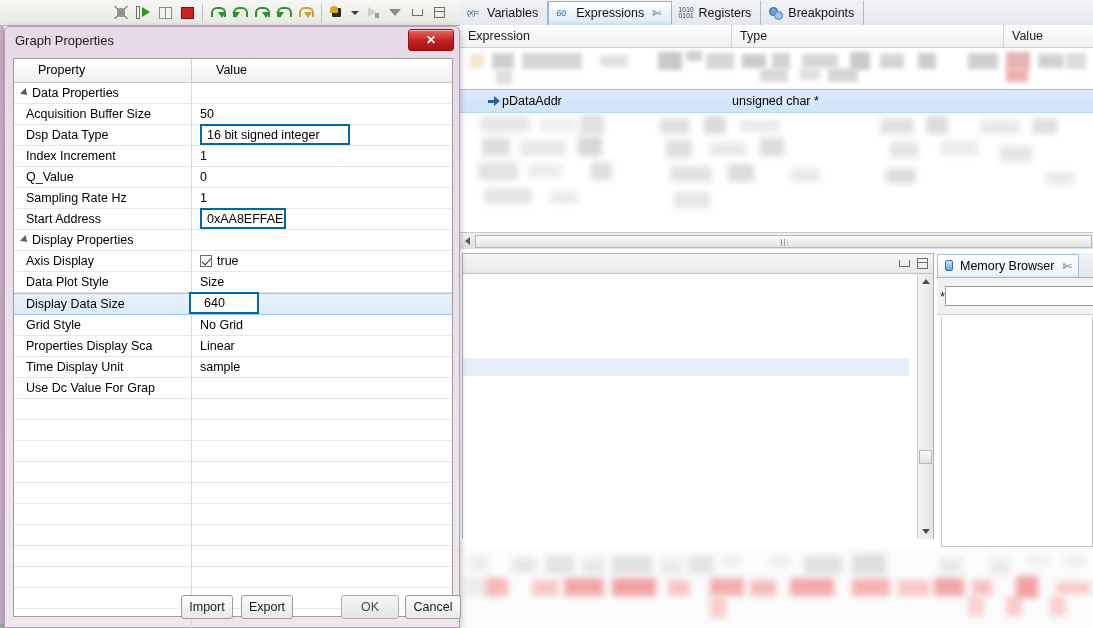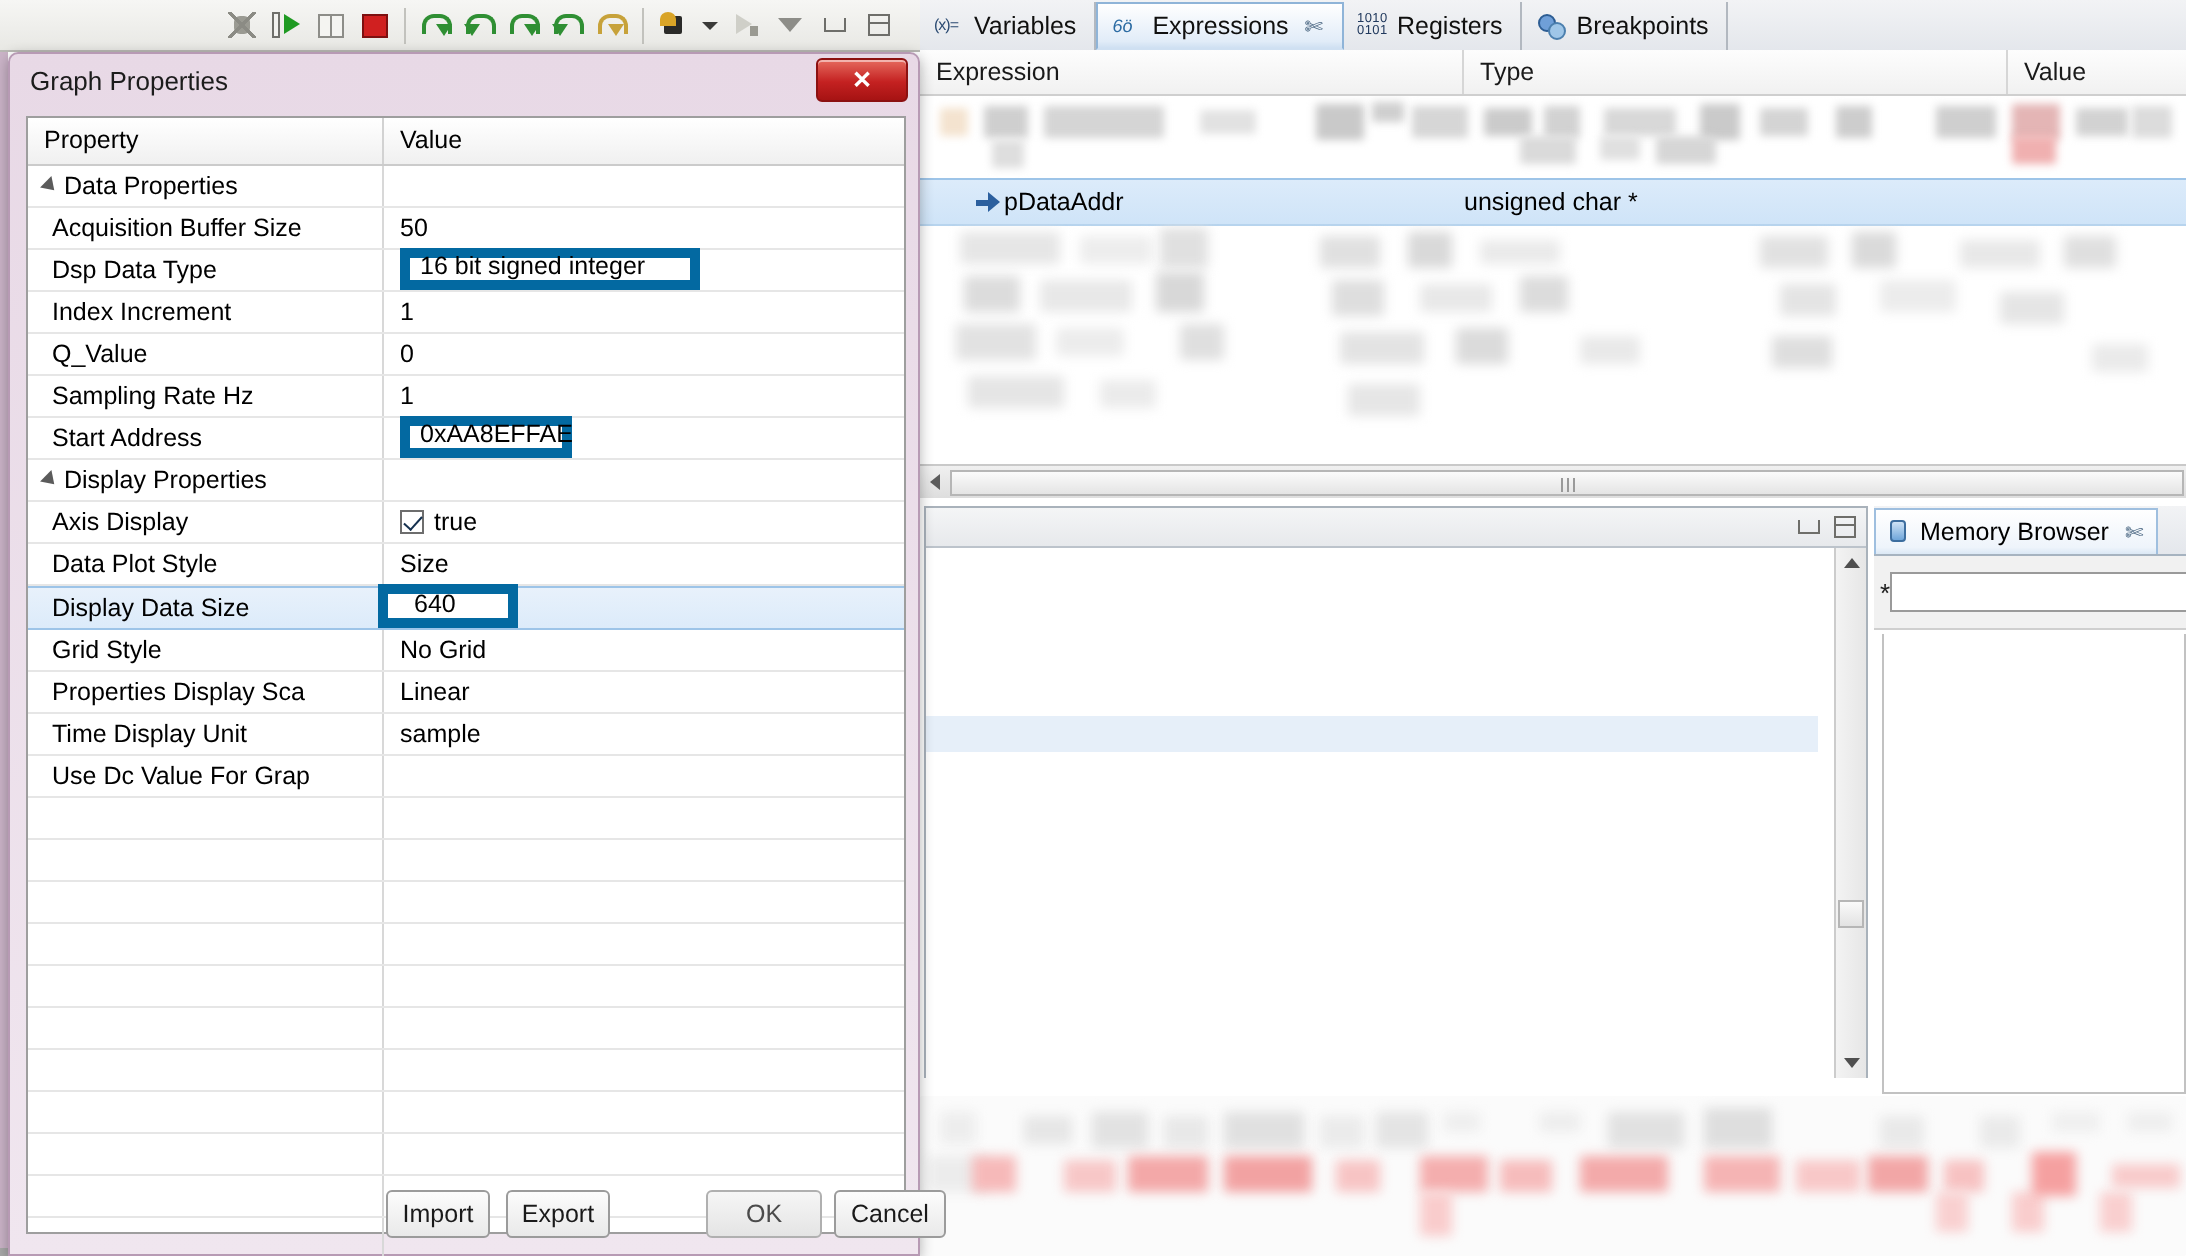--- a/index.html
+++ b/index.html
@@ -239,21 +239,21 @@
   }
   .dlg-inner {
     position: absolute; left: 8px; top: 31px; width: 440px; height: 559px;
     background: #ffffff; border: 1px solid #9e9e9e; box-sizing: border-box;
   }
   .grid-hdr {
     height: 23px; background: linear-gradient(#ffffff, #f0f0f0);
     border-bottom: 1px solid #cbcbcb; display: flex; align-items: center;
     font-size: 12.5px;
   }
-  .grid-hdr .gc { height: 23px; line-height: 23px; padding-left: 8px;
+  .grid-hdr .gc { height: 23px; line-height: 23px; padding-left: 24px;
     box-sizing: border-box; border-right: 1px solid #d2d2d2; }
   .grows { position: relative; }
   .grow {
     height: 20px; display: flex; align-items: center;
     border-bottom: 1px solid #e6e6e6; font-size: 12.5px; position: relative;
   }
   .grow.sel { background: linear-gradient(#e8f1fb, #dcebfa);
     border-top: 1px solid #9dc4e8; border-bottom: 1px solid #9dc4e8; }
   .gprop { width: 178px; box-sizing: border-box; height: 100%;
     display: flex; align-items: center; border-right: 1px solid #d8d8d8;
@@ -266,26 +266,26 @@
     border-left: 6px solid #5b5b5b; transform: rotate(45deg); }
   .grp-label { font-size: 12.5px; }
   .indent { padding-left: 12px; }
   .cbox { width: 12px; height: 12px; border: 1px solid #6d6d6d; background: #fff;
     box-sizing: border-box; position: relative; margin-right: 5px; flex: 0 0 auto; }
   .cbox.checked:after {
     content: ""; position: absolute; left: 3px; top: 0px; width: 4px; height: 8px;
     border: solid #15314f; border-width: 0 1.6px 1.6px 0; transform: rotate(42deg);
   }
   .vbox-red {
-    position: absolute; border: 5px solid #0369a1; box-sizing: border-box;
-    background: #fff; display: flex; align-items: flex-end; padding-left: 5px;
+    position: absolute; border: 2px solid #0369a1; box-sizing: border-box;
+    background: #fff; display: flex; align-items: center; padding-left: 5px;
     font-size: 12.5px; z-index: 4;
   }
   .dlg-buttons {
-    position: absolute; left: 20px; bottom: 8px; width: 440px; height: 24px; text-align: right;
+    position: absolute; left: 8px; bottom: 8px; width: 440px; height: 24px; text-align: right;
   }
   .btn {
     position: absolute; height: 24px; background: linear-gradient(#fcfcfc,#e9e9e9);
     border: 1px solid #9b9b9b; border-radius: 3px; box-sizing: border-box;
     display: flex; align-items: center; justify-content: center;
     font-size: 12.5px; color: #1a1a1a;
   }
   .btn.flat { background: linear-gradient(#f6f6f6,#e4e4e4); color: #4b4b4b;
     border-color: #b0b0b0; }
 

